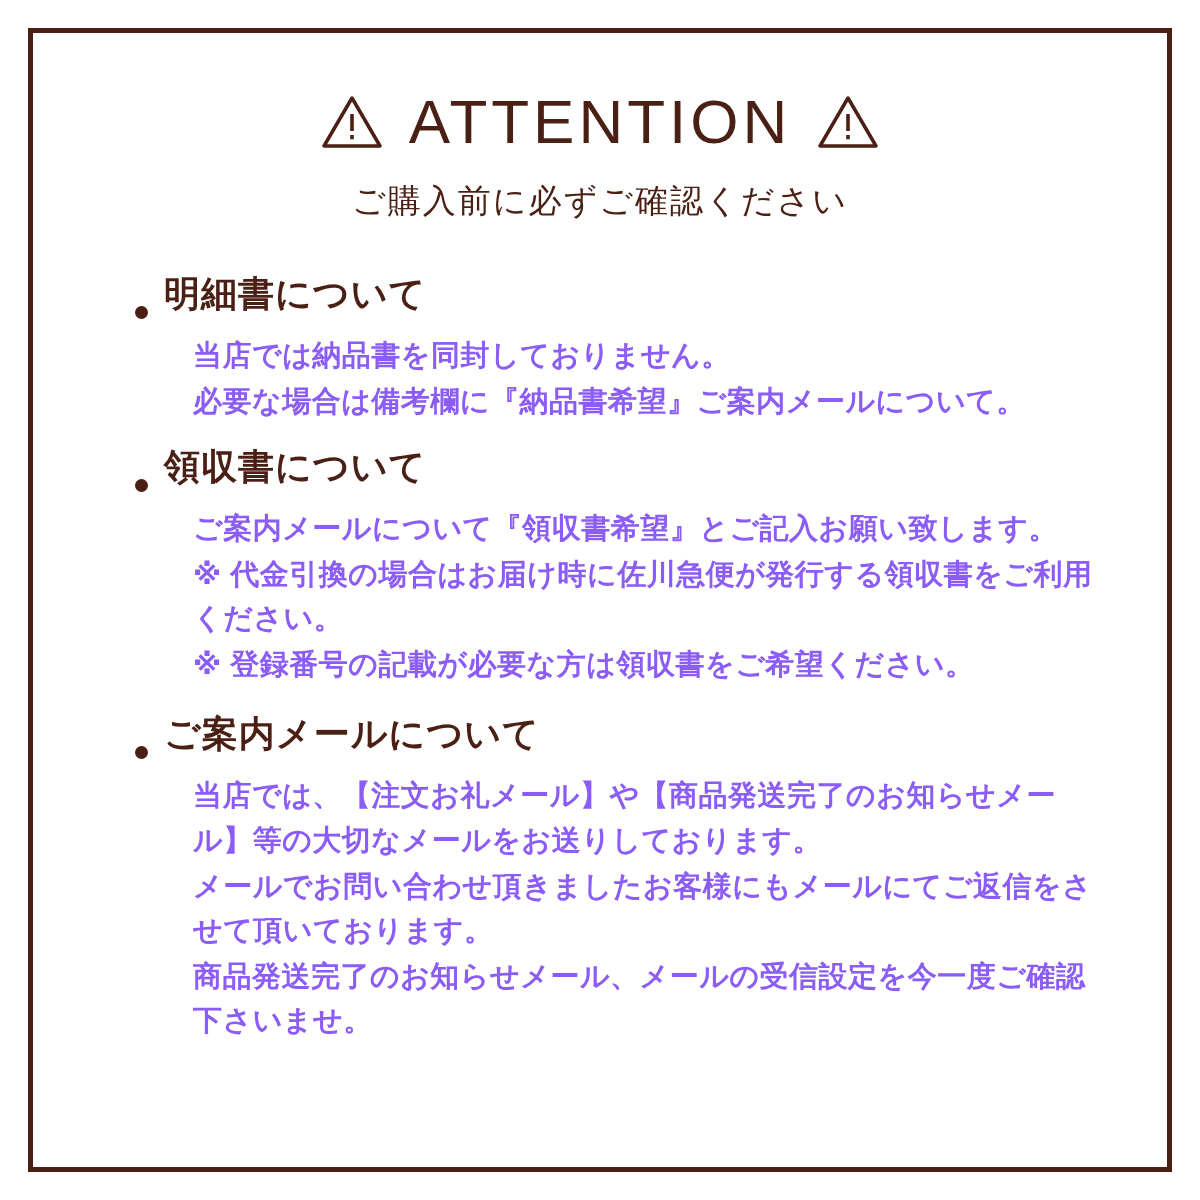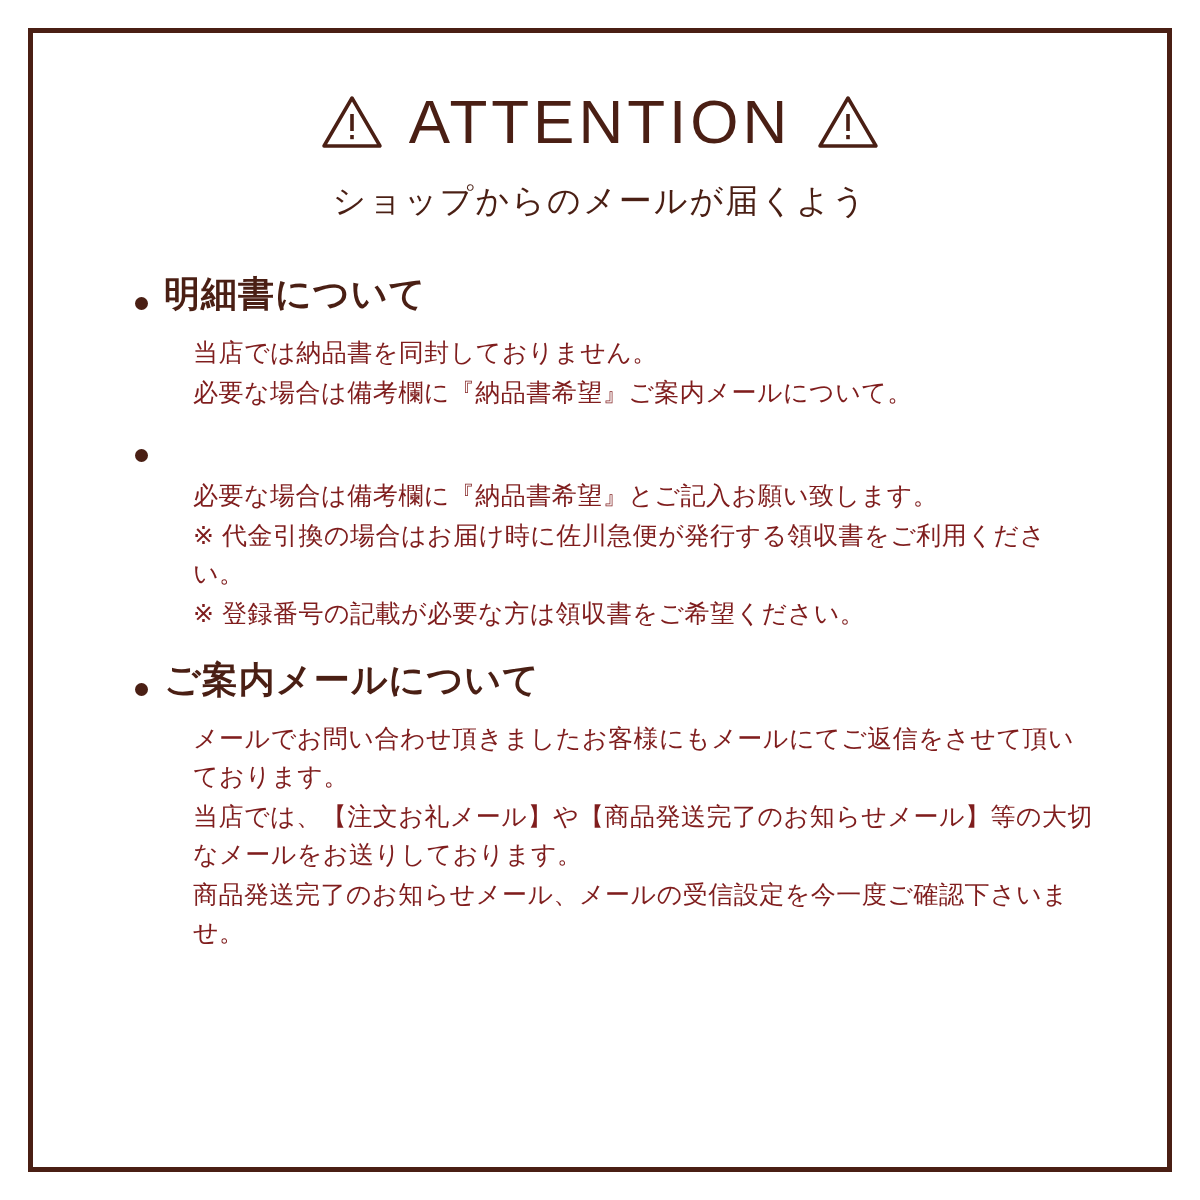--- a/index.html
+++ b/index.html
@@ -79,21 +79,21 @@
   .section {
     margin-bottom: 20px;
   }
 
   .section.gap-large {
     margin-top: 24px;
   }
 
   .section-heading {
     display: flex;
-    align-items: center;
+    align-items: flex-end;
     gap: 16px;
     font-size: 36px;
     font-weight: 700;
     color: #4a1f14;
     letter-spacing: 1px;
     margin-bottom: 14px;
     padding-left: 22px;
   }
 
   .bullet-dot {
@@ -101,24 +101,25 @@
     width: 13px;
     height: 13px;
     border-radius: 50%;
     background: #4a1f14;
     margin-top: 18px;
     flex: 0 0 auto;
   }
 
   .section-body {
     padding-left: 80px;
-    font-size: 25px;
+    font-size: 29px;
     line-height: 1.52;
-    color: #7f1d1d;
+    color: #8b5cf6;
     letter-spacing: 0.5px;
+    font-weight: bold;
   }
 
   .section-body .line {
     display: block;
   }
 
   .section-body .line + .line {
     margin-top: 2px;
   }
 </style>
@@ -139,54 +140,55 @@
         </span>
         <span class="title-text">ATTENTION</span>
         <span class="warn-icon">
           <svg viewBox="0 0 62 56" width="62" height="56" aria-hidden="true">
             <polygon points="31,4 59,52 3,52" fill="none" stroke="#4a1f14" stroke-width="3.5" stroke-linejoin="round"></polygon>
             <rect x="29.2" y="20" width="3.6" height="17" fill="#4a1f14"></rect>
             <rect x="29.2" y="41" width="3.6" height="4.2" fill="#4a1f14"></rect>
           </svg>
         </span>
       </div>
-      <div class="subtitle">ショップからのメールが届くよう</div>
+      <div class="subtitle">ご購入前に必ずご確認ください</div>
     </div>
 
     <div class="sections">
 
       <div class="section">
         <div class="section-heading">
           <span class="bullet-dot"></span>
           <span>明細書について</span>
         </div>
         <div class="section-body">
           <span class="line">当店では納品書を同封しておりません。</span>
           <span class="line">必要な場合は備考欄に『納品書希望』ご案内メールについて。</span>
         </div>
       </div>
 
       <div class="section">
         <div class="section-heading">
           <span class="bullet-dot"></span>
+          <span>領収書について</span>
         </div>
         <div class="section-body">
-          <span class="line">必要な場合は備考欄に『納品書希望』とご記入お願い致します。</span>
+          <span class="line">ご案内メールについて『領収書希望』とご記入お願い致します。</span>
           <span class="line">※ 代金引換の場合はお届け時に佐川急便が発行する領収書をご利用ください。</span>
           <span class="line">※ 登録番号の記載が必要な方は領収書をご希望ください。</span>
         </div>
       </div>
 
       <div class="section gap-large">
         <div class="section-heading">
           <span class="bullet-dot"></span>
           <span>ご案内メールについて</span>
         </div>
         <div class="section-body">
+          <span class="line">当店では、【注文お礼メール】や【商品発送完了のお知らせメール】等の大切なメールをお送りしております。</span>
           <span class="line">メールでお問い合わせ頂きましたお客様にもメールにてご返信をさせて頂いております。</span>
-          <span class="line">当店では、【注文お礼メール】や【商品発送完了のお知らせメール】等の大切なメールをお送りしております。</span>
           <span class="line">商品発送完了のお知らせメール、メールの受信設定を今一度ご確認下さいませ。</span>
         </div>
       </div>
 
     </div>
   </div>
 </div>
 
 </body></html>

